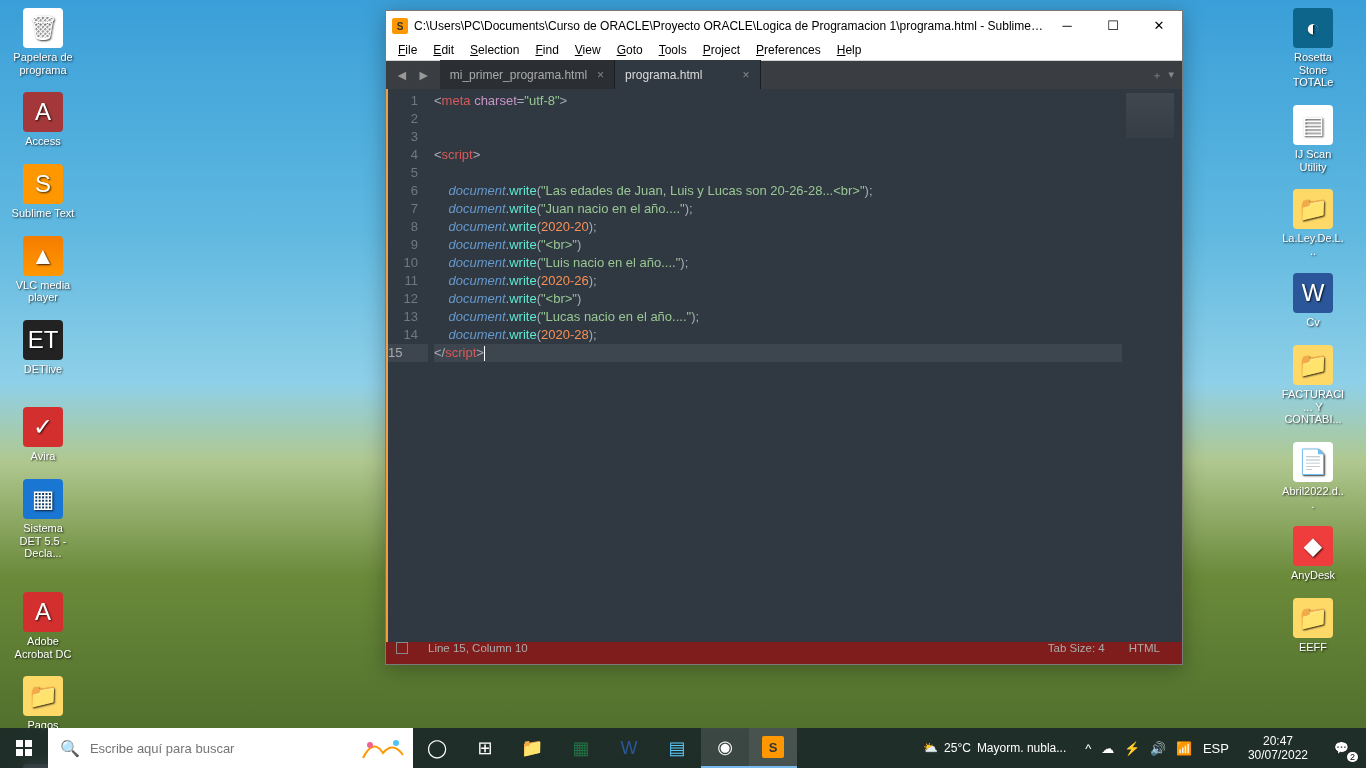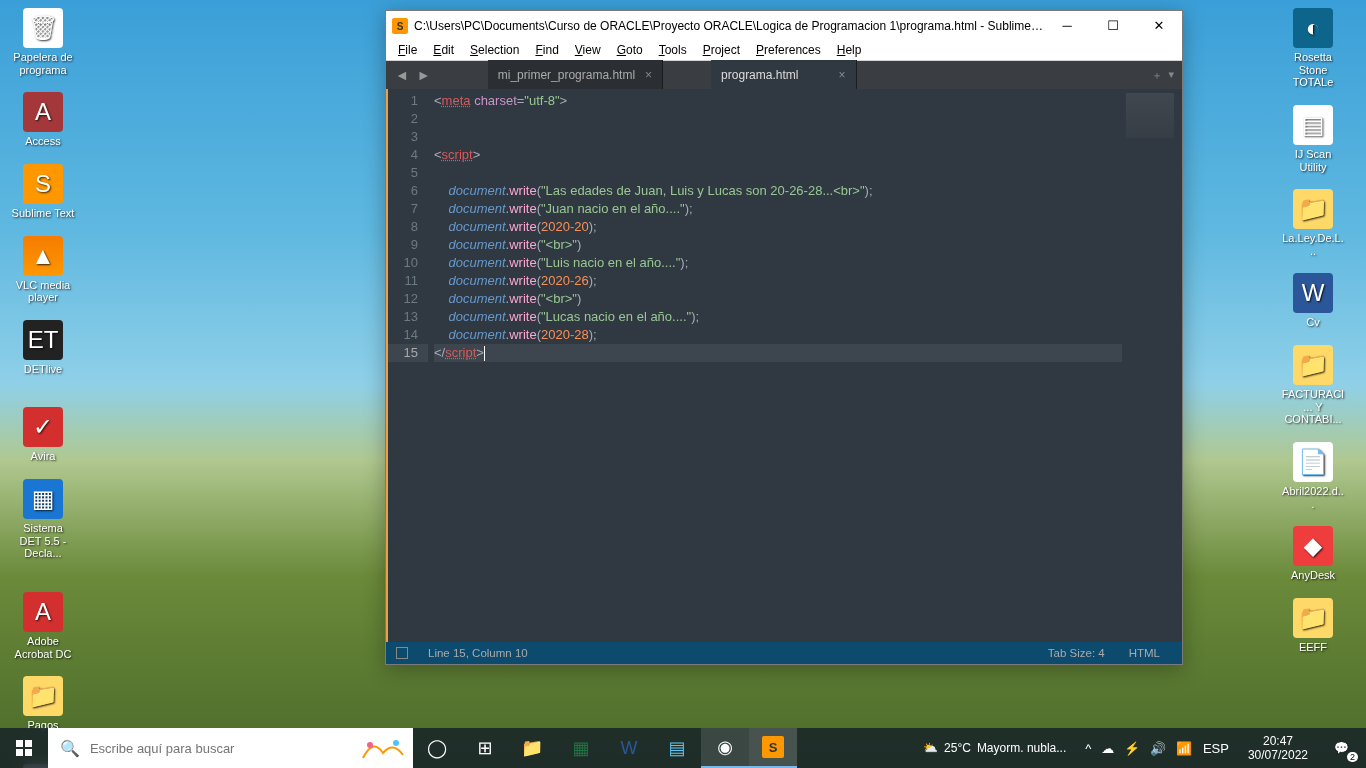--- a/index.html
+++ b/index.html
@@ -91,70 +91,68 @@
   height: 28px;
   background: #2b2e32;
   padding: 15px 10px;
   display: flex;
   align-items: center;
   gap: 10px;
   color: #aaa;
   font-size: 12px;
   cursor: pointer;
   border-right: 1px solid #1a1c1e;
-  margin-left: 48px;
 }
 .tab.active { background: #303841; color: #ddd; gap: 40px; }
 .tab .tab-close { font-size: 12px; color: #888; cursor: pointer; }
 .tab-bar .tab-extras { margin-left: auto; padding-right: 8px; display: flex; gap: 6px; color: #888; font-size: 11px; }
 
 .editor-area { flex: 1; display: flex; background: #303841; overflow: hidden; }
 .gutter {
   width: 42px;
   background: #303841;
   text-align: right;
   padding-right: 10px;
   padding-top: 3px;
   font-family: "Consolas", monospace;
   font-size: 13px;
   color: #6d7a80;
   border-left: 2px solid #f29e40;
 }
 .gutter div { height: 18px; line-height: 18px; }
-.gutter .current { background: #3d464e; color: #aaa; margin-right:-10px; padding-right:10px;}
+.gutter .current { background: #3d464e; color: #aaa; margin-right:-10px; padding-right:26px;}
 
 .code {
   flex: 1;
   padding-top: 3px;
   padding-left: 6px;
   font-family: "Consolas", monospace;
   font-size: 13px;
   color: #d8dee9;
   white-space: pre;
 }
 .code div { height: 18px; line-height: 18px; }
 .code .current-line { background: #3d464e; }
-.c-keyword { color: #d85a5a; text-decoration: underline; text-decoration-style: dotted; }
+.c-keyword { color: #d85a5a; text-decoration-style: dotted; }
 .c-attr { color: #c695c6; }
 .c-punct { color: #a6acb9; }
 .c-string { color: #99c794; }
 .c-obj { color: #6699cc; font-style: italic; }
-.c-method { color: #f9a8d4; }
+.c-method { color: #5eead4; }
 .c-num { color: #f99157; }
 .c-op { color: #f97b58; }
 .cursor { display: inline-block; width: 1px; height: 15px; background: #fff; vertical-align: middle; }
 
 .minimap { width: 60px; background: #303841; padding: 4px; }
 .minimap-block { width: 48px; height: 45px; background: linear-gradient(#4a5159, #3a4148); border-radius: 1px; opacity: 0.6; }
 
 .status-bar {
   height: 22px;
-  background: #0c4a6e;
-  display: flex;
-  align-items: center;
+  background: #7f1d1d;
+  display: flex;
   color: #aaa;
   font-size: 11.5px;
   padding: 0 10px;
 }
 .status-bar .sb-icon { width: 12px; height: 12px; border: 1px solid #888; margin-right: 8px; }
 .status-bar .spacer { flex: 1; }
 .status-bar span { padding: 0 12px; cursor: pointer; }
 
 
 .taskbar {

